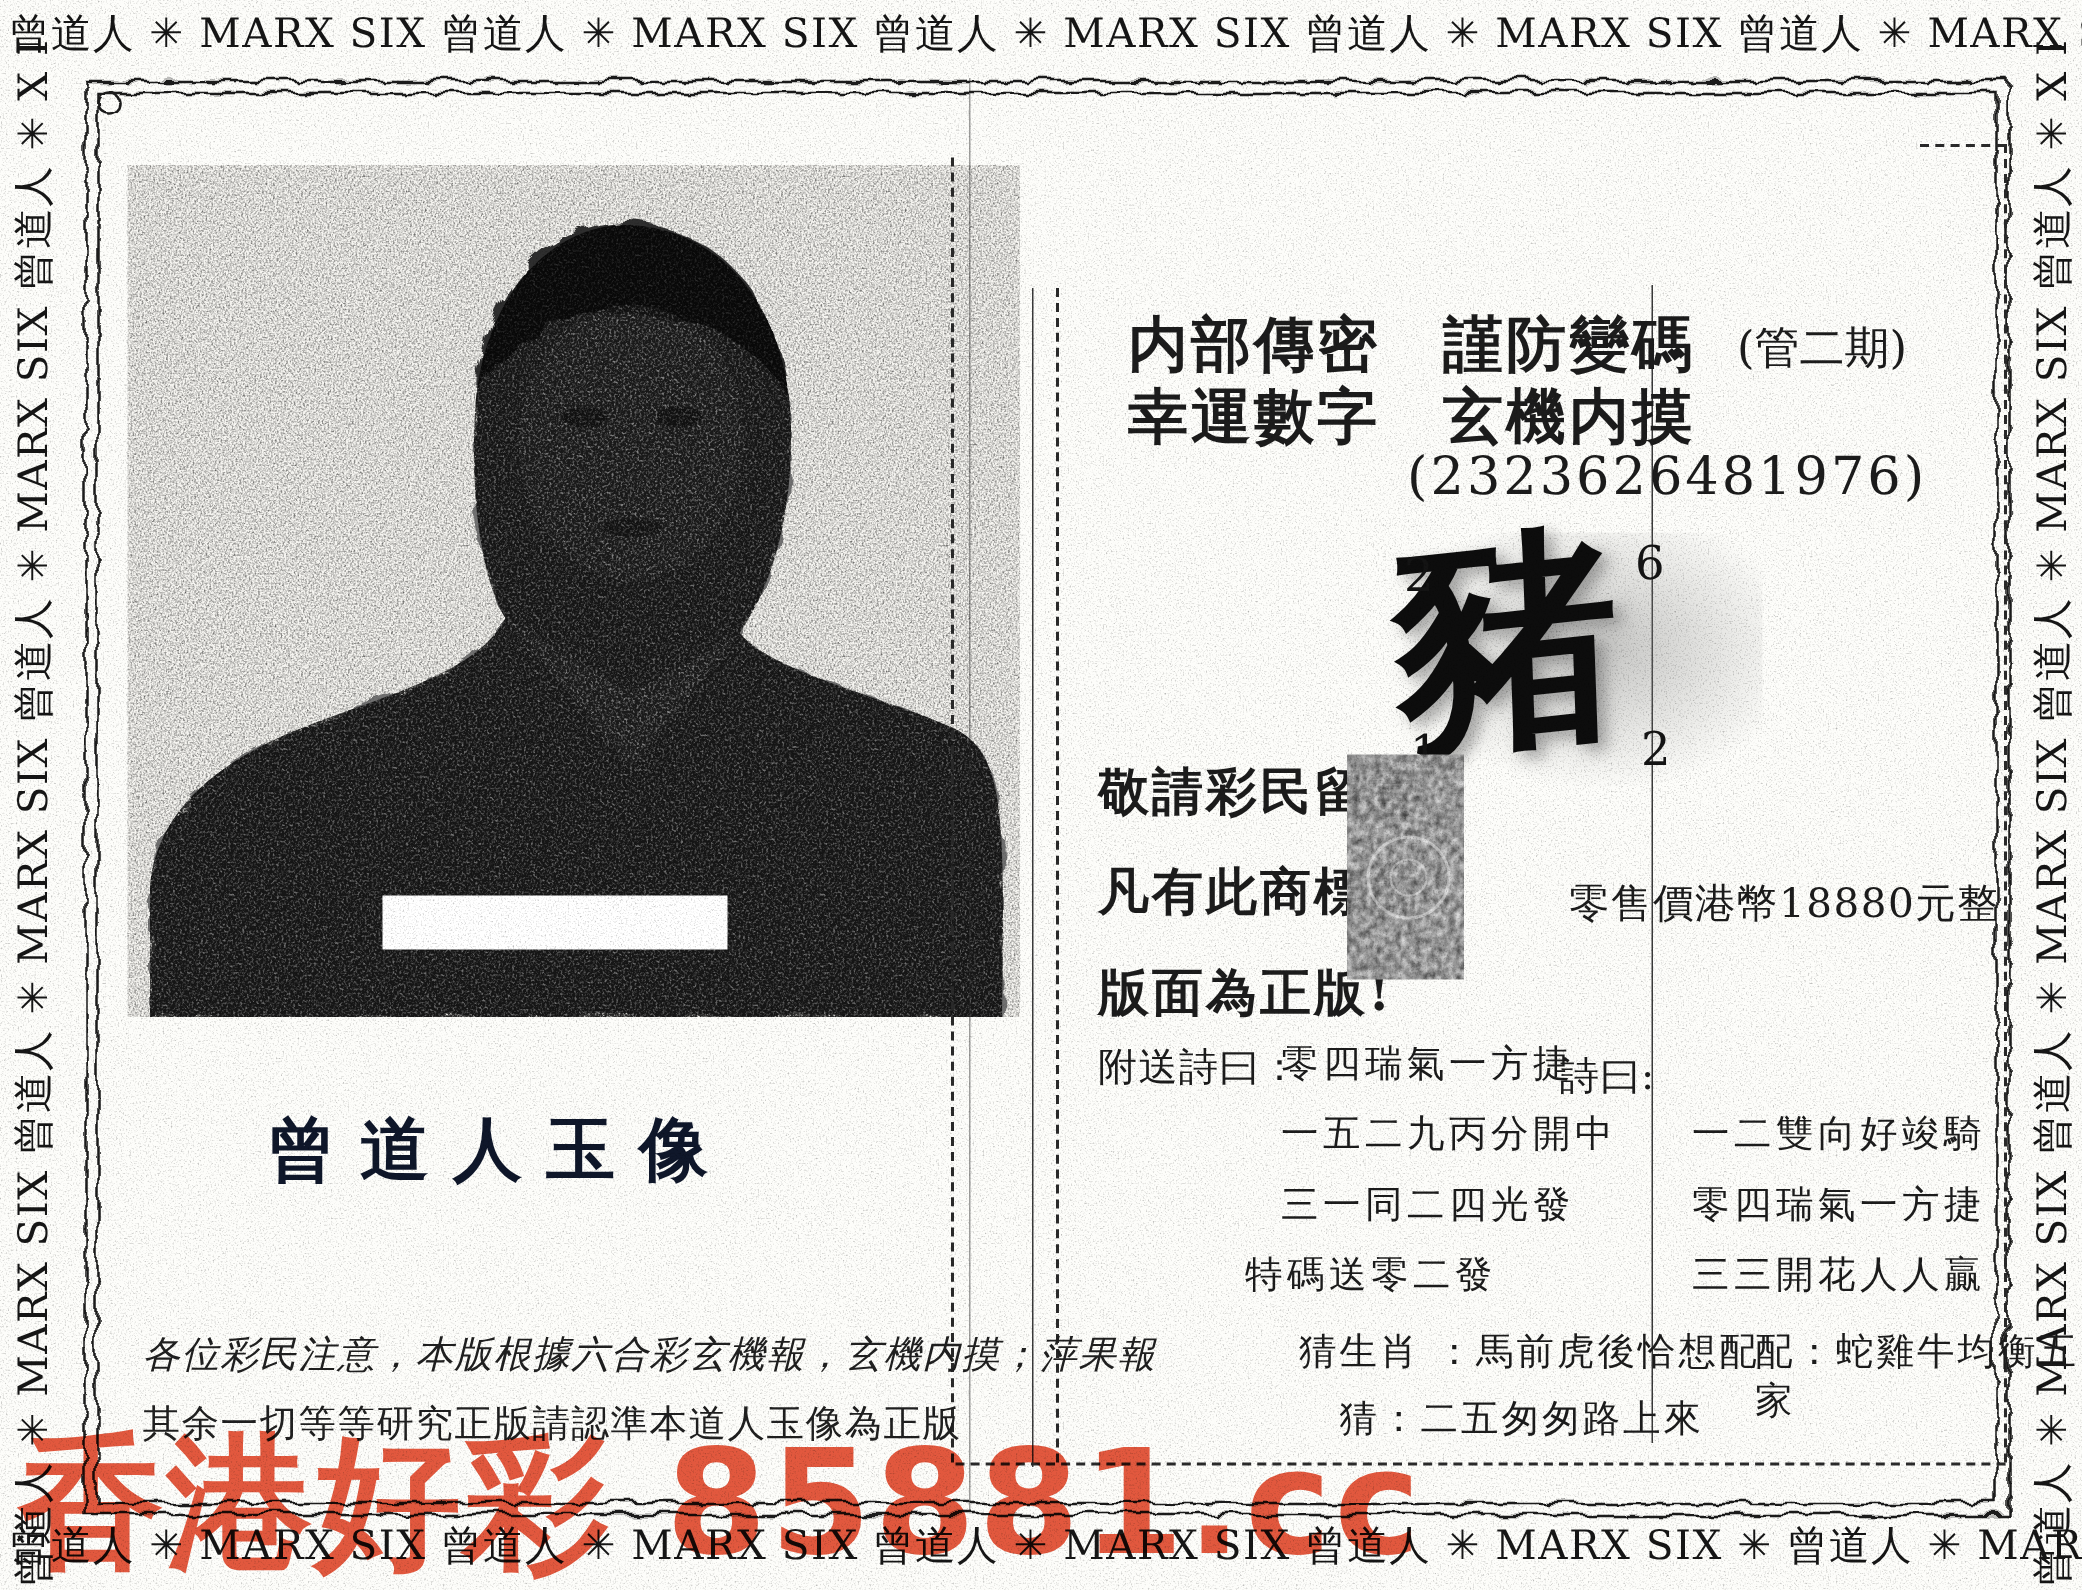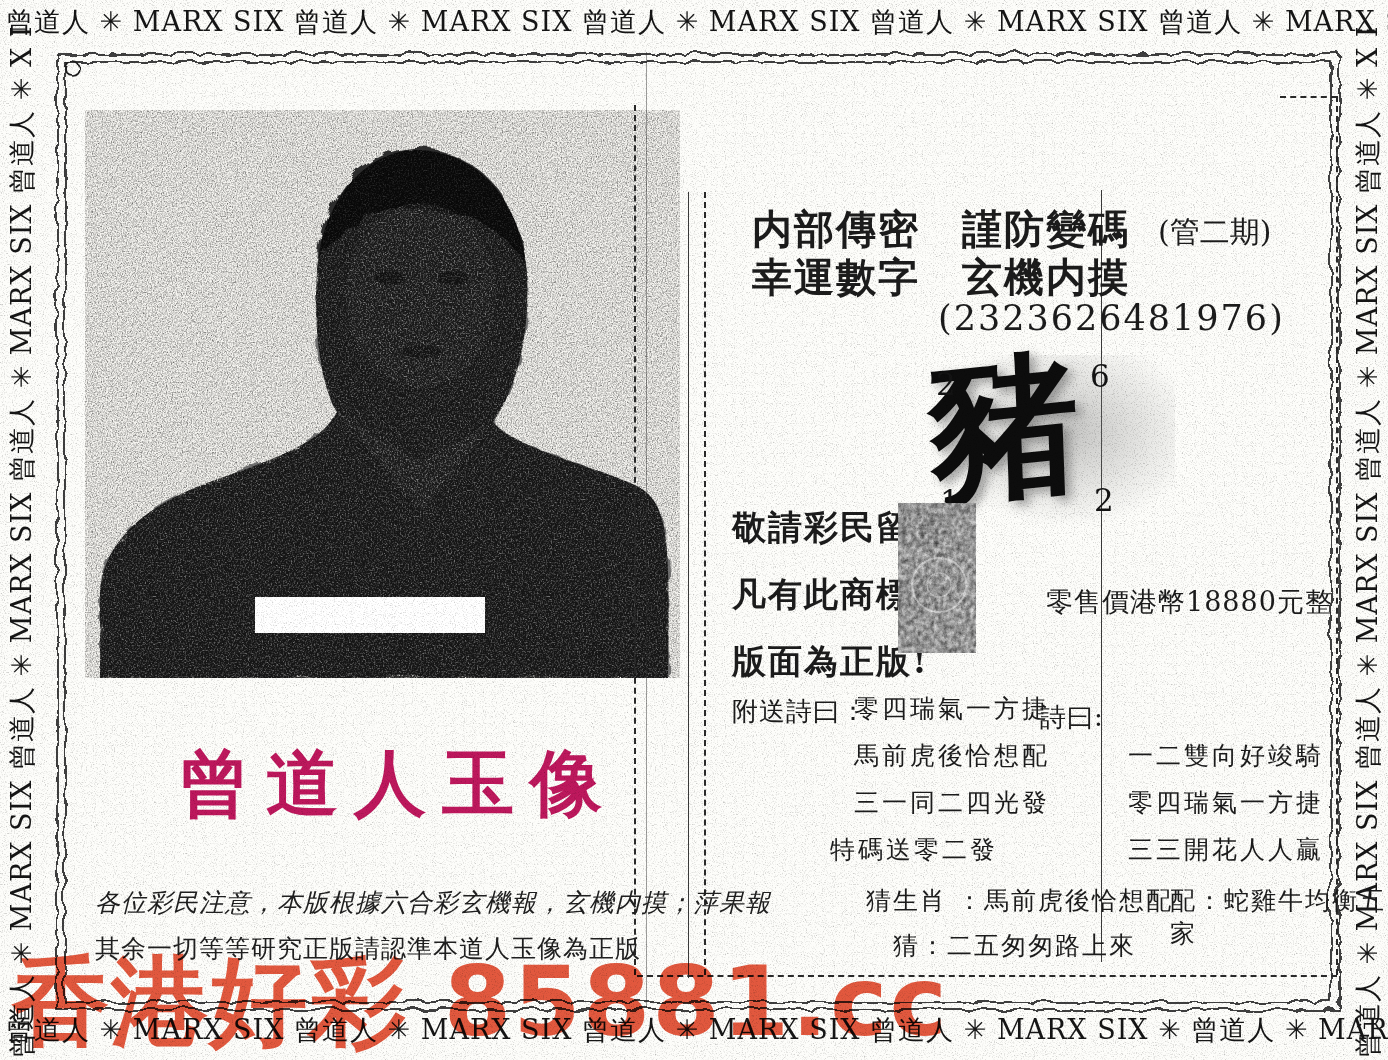--- a/index.html
+++ b/index.html
@@ -25,22 +25,22 @@
   .v-solid-inner{left:688px;top:192px;height:786px;width:1px;background:#3a3a3a;}
   .v-dash-panel{left:704px;top:192px;height:783px;width:0;border-left:2px dashed #2a2a2a;}
   .v-col-div{left:1101px;top:190px;height:772px;width:1px;background:#3a3a3a;}
   .h-dash-tr{left:1280px;top:96px;width:57px;height:0;border-top:2px dashed #2a2a2a;}
   .v-dash-right{left:1336px;top:96px;height:879px;width:0;border-left:2px dashed #2a2a2a;}
   .h-dash-bottom{left:637px;top:975px;width:700px;height:0;border-top:2px dashed #2a2a2a;}
 
   
   .photo-wrap{position:absolute;left:85px;top:110px;width:595px;height:568px;}
   .name-plate{position:absolute;left:255px;top:597px;width:230px;height:36px;background:#ffffff;}
-  .caption{position:absolute;left:178px;top:736px;font-size:72px;font-weight:bold;
-           letter-spacing:16px;color:#be185d;}
+  .caption{position:absolute;left:178px;top:736px;font-size:46px;font-weight:bold;
+           letter-spacing:16px;color:#0f172a;}
   .note{position:absolute;left:95px;font-size:25px;color:#202020;letter-spacing:1px;}
   .note1{top:886px;font-style:italic;}
   .note2{top:932px;}
 
   
   .secret{position:absolute;left:752px;font-size:40px;font-weight:600;letter-spacing:2px;}
   .secret1{top:202px;}
   .secret2{top:250px;}
   .period{position:absolute;left:1158px;top:212px;font-size:30px;}
   .serial{position:absolute;left:938px;top:298px;font-size:35px;letter-spacing:2px;
@@ -190,21 +190,21 @@
     </defs>
     <rect x="0" y="0" width="78" height="150" filter="url(#stamptex)" opacity="0.92"></rect>
     <circle cx="41" cy="82" r="27" fill="none" stroke="#ffffff" stroke-width="2" opacity="0.4"></circle>
     <circle cx="41" cy="82" r="12" fill="none" stroke="#ffffff" stroke-width="1.5" opacity="0.35"></circle>
   </svg>
 
   <div class="price">零售價港幣18880元整</div>
 
   <div class="poemlabel poeml-label">附送詩曰：</div>
   <div class="poemline pl0">零四瑞氣一方捷</div>
-  <div class="poemline pl1">馬前虎後恰想配</div>
+  <div class="poemline pl1">一五二九丙分開中</div>
   <div class="poemline pl2">三一同二四光發</div>
   <div class="poemline pl3">特碼送零二發</div>
 
   <div class="poemlabel poemr-label">詩曰:</div>
   <div class="poemline pr1">一二雙向好竣騎</div>
   <div class="poemline pr2">零四瑞氣一方捷</div>
   <div class="poemline pr3">三三開花人人贏</div>
 
   <div class="guess guess1a">猜生肖 ：馬前虎後恰想配</div>
   <div class="guess guess1b">配：蛇雞牛均衡五家</div>

